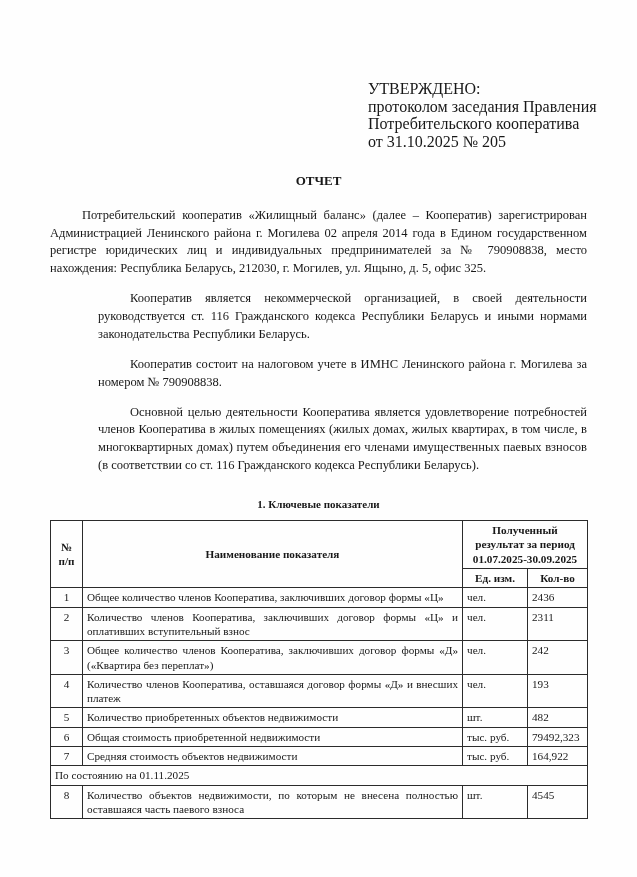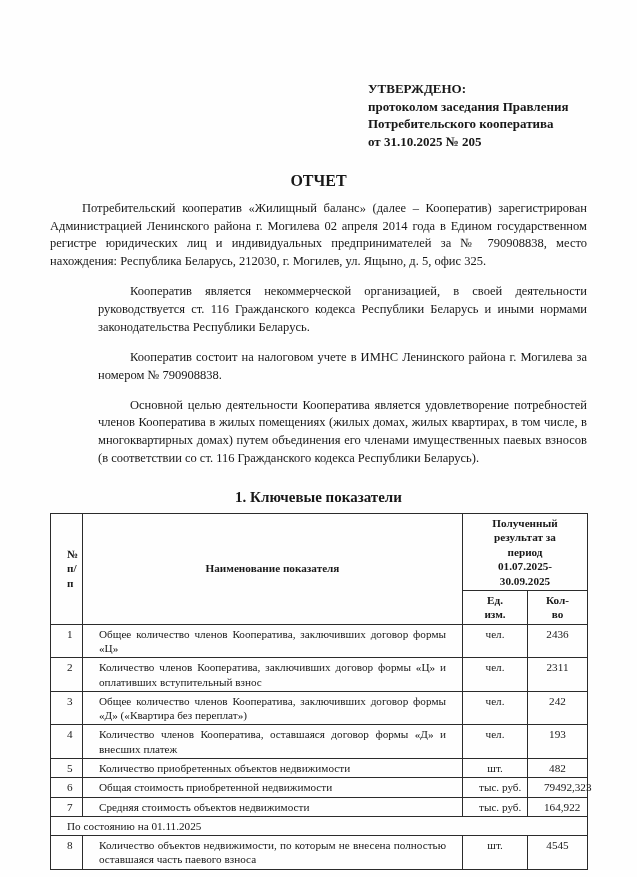--- a/index.html
+++ b/index.html
@@ -21,73 +21,72 @@
     width: 637px;
     height: 877px;
     box-sizing: border-box;
     padding: 0 50px;
   }
 
   
   .approval {
     padding-top: 80px;
     margin-left: 318px;
-    font-size: 13px;
+    font-size: 16px;
     line-height: 17.6px;
-    font-weight: bold;
   }
   .approval .line {
     white-space: nowrap;
   }
 
   
   .title-block {
     margin-top: 22px;
     text-align: center;
     font-weight: bold;
-    font-size: 16px;
+    font-size: 13px;
     line-height: 18.5px;
   }
 
   
   .para {
-    margin-top: 9px;
+    margin-top: 16px;
     font-size: 12.5px;
     line-height: 17.7px;
     text-align: justify;
     text-indent: 32px;
     hyphens: none;
   }
   .para.tight {
     margin-top: 0;
     margin-left: 48px;
   }
 
   
   .section-heading {
     margin-top: 20px;
     text-align: center;
     font-weight: bold;
-    font-size: 15px;
+    font-size: 11px;
     line-height: 18px;
   }
 
   
   table.indicators {
     margin-top: 7px;
     width: 537px;
     border-collapse: collapse;
     table-layout: fixed;
     font-size: 11.2px;
     line-height: 14.3px;
   }
   table.indicators td,
   table.indicators th {
     border: 1px solid #2b2b2b;
-    padding: 2px 16px;
+    padding: 2px 4px;
     vertical-align: top;
     font-weight: normal;
   }
   table.indicators th {
     text-align: center;
     font-weight: bold;
     vertical-align: middle;
   }
 
   col.c-num   { width: 32px; }
@@ -110,21 +109,21 @@
   td.num {
     text-align: center;
     vertical-align: middle;
   }
   td.name {
     text-align: justify;
     text-align-last: left;
   }
   td.unit,
   td.qty {
-    text-align: center;
+    text-align: left;
     vertical-align: middle;
     white-space: nowrap;
   }
   tr.subhead td {
     text-align: left;
     white-space: nowrap;
   }
 </style>
 </head>
 <body>

